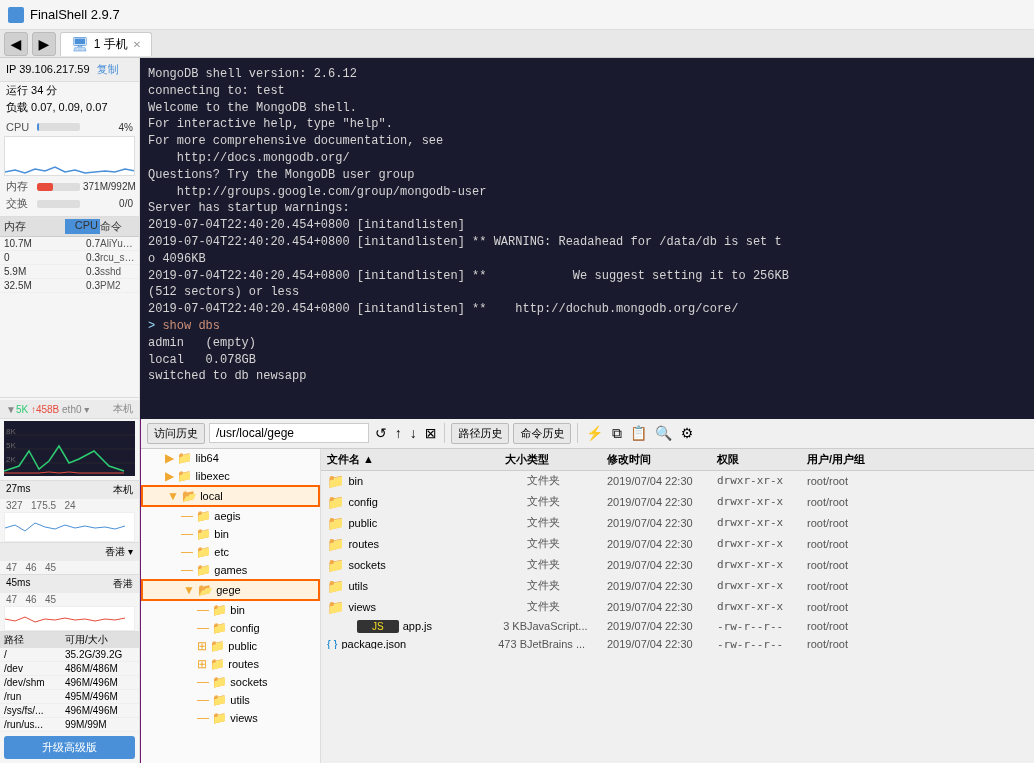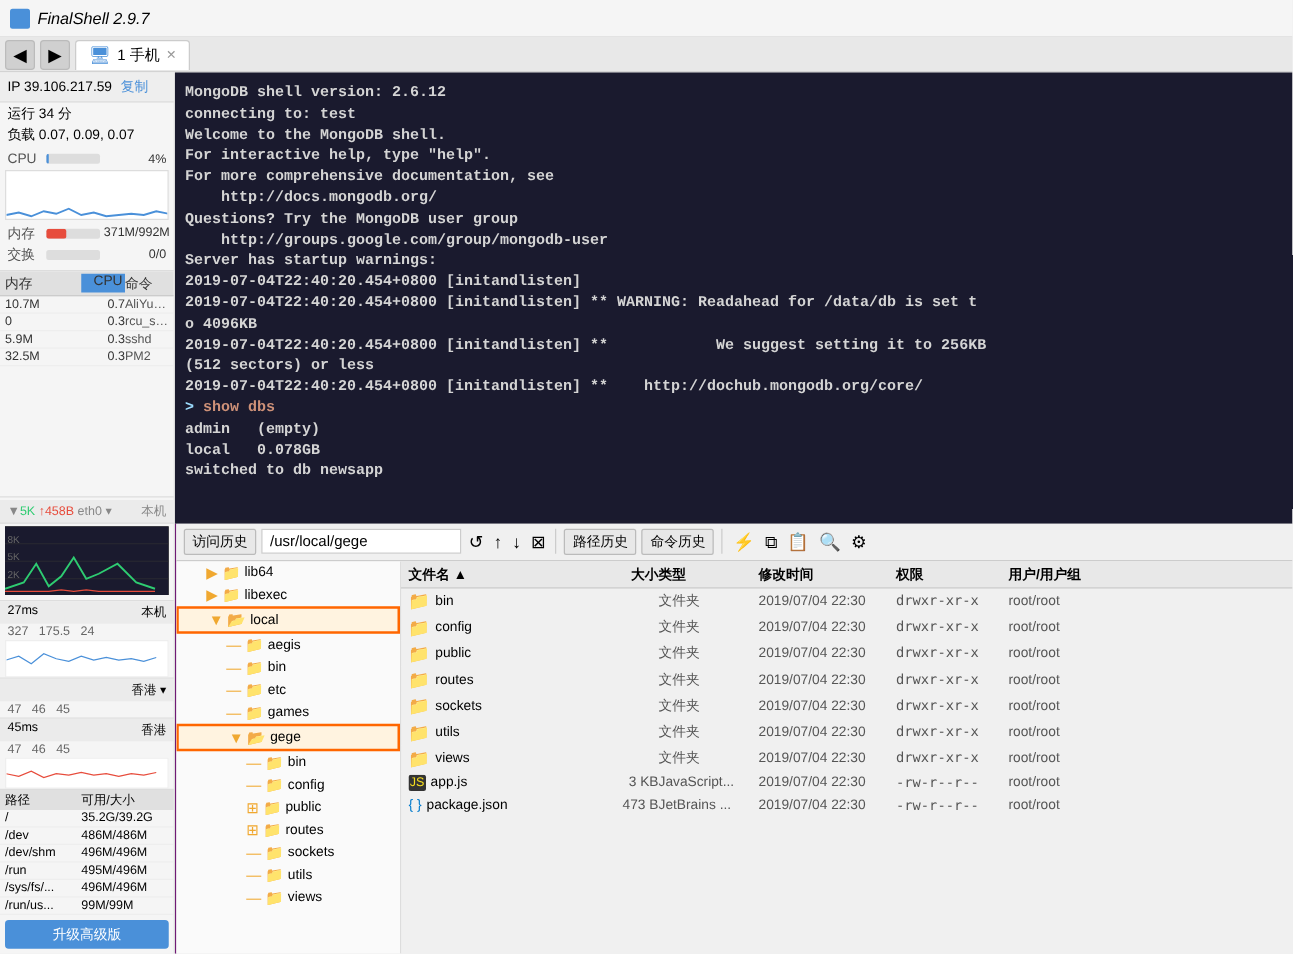--- a/index.html
+++ b/index.html
@@ -7,21 +7,20 @@
 
     
     .title-bar {
       background: #f5f5f5;
       border-bottom: 1px solid #ddd;
       height: 30px;
       display: flex;
       align-items: center;
       padding: 0 8px;
       font-size: 13px;
-      font-style: italic;
     }
     .title-bar-icon { width: 16px; height: 16px; background: #4a90d9; border-radius: 2px; margin-right: 6px; display: inline-block; }
 
     
     .tab-bar {
       background: #e8e8e8;
       height: 28px;
       display: flex;
       align-items: center;
       padding-left: 4px;
@@ -425,21 +424,21 @@
         <span class="disk-col1">/run/us...</span>
         <span class="disk-col2">99M/99M</span>
       </div>
     </div>
 
     <div class="upgrade-btn">升级高级版</div>
   </div>
 
   <div style="display:flex; flex-direction:column; flex:1;">
 
-    <div class="terminal-area" style="height:390px; flex-shrink:0;font-weight:bold;">
+    <div class="terminal-area" style="height:390px; flex-shrink:0;">
       <div class="terminal-line term-output">MongoDB shell version: 2.6.12</div>
       <div class="terminal-line term-output">connecting to: test</div>
       <div class="terminal-line term-output">Welcome to the MongoDB shell.</div>
       <div class="terminal-line term-output">For interactive help, type "help".</div>
       <div class="terminal-line term-output">For more comprehensive documentation, see</div>
       <div class="terminal-line term-output">    http://docs.mongodb.org/</div>
       <div class="terminal-line term-output">Questions? Try the MongoDB user group</div>
       <div class="terminal-line term-output">    http://groups.google.com/group/mongodb-user</div>
       <div class="terminal-line term-output">Server has startup warnings:</div>
       <div class="terminal-line term-output">2019-07-04T22:40:20.454+0800 [initandlisten]</div>
@@ -640,21 +639,21 @@
             <div class="fl-row">
               <span class="fl-name"><span class="file-type-icon folder-file-icon">📁</span>views</span>
               <span class="fl-size"></span>
               <span class="fl-type">文件夹</span>
               <span class="fl-date">2019/07/04 22:30</span>
               <span class="fl-perm">drwxr-xr-x</span>
               <span class="fl-user">root/root</span>
             </div>
 
             <div class="fl-row">
-              <span class="fl-name"><span class="file-type-icon" style="color:#f7df1e; background:#333; font-size:10px; padding:1px 1px; border-radius:2px;">JS</span>app.js</span>
+              <span class="fl-name"><span class="file-type-icon" style="color:#f7df1e; background:#333; font-size:10px; padding:1px 15px; border-radius:2px;margin-left:30px;">JS</span>app.js</span>
               <span class="fl-size">3 KB</span>
               <span class="fl-type">JavaScript...</span>
               <span class="fl-date">2019/07/04 22:30</span>
               <span class="fl-perm">-rw-r--r--</span>
               <span class="fl-user">root/root</span>
             </div>
 
             <div class="fl-row">
               <span class="fl-name"><span class="file-type-icon" style="color:#007acc; font-size:11px;">{ }</span>package.json</span>
               <span class="fl-size">473 B</span>

